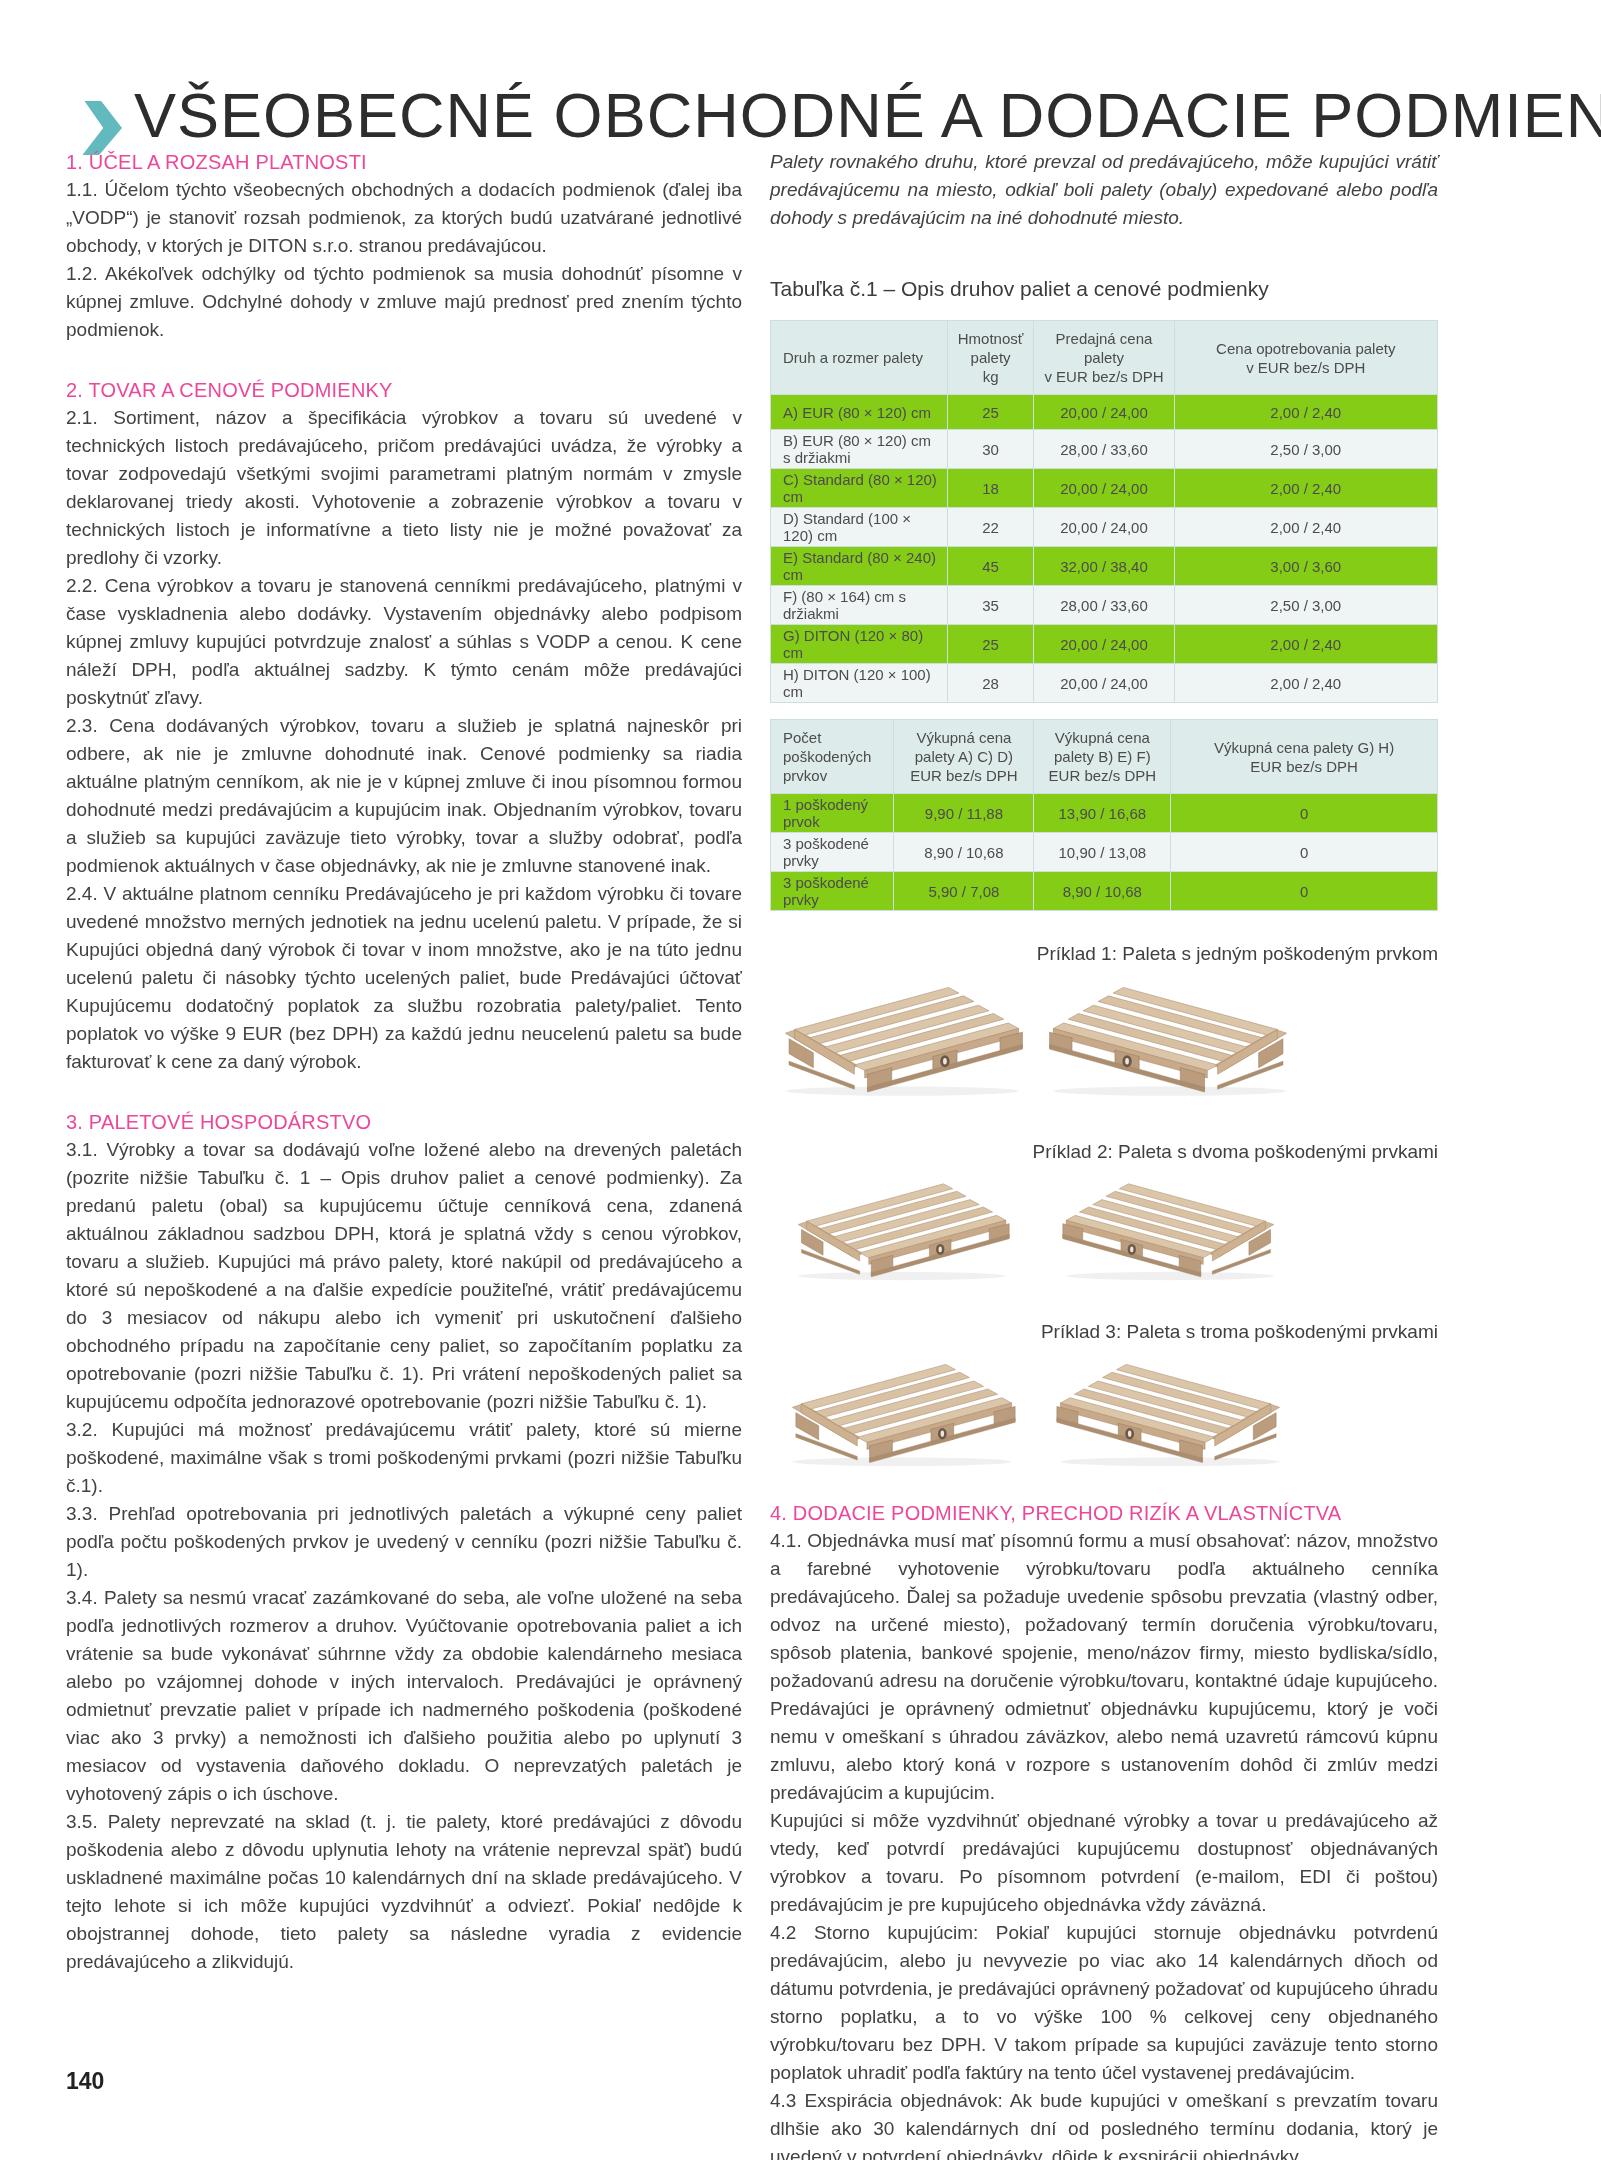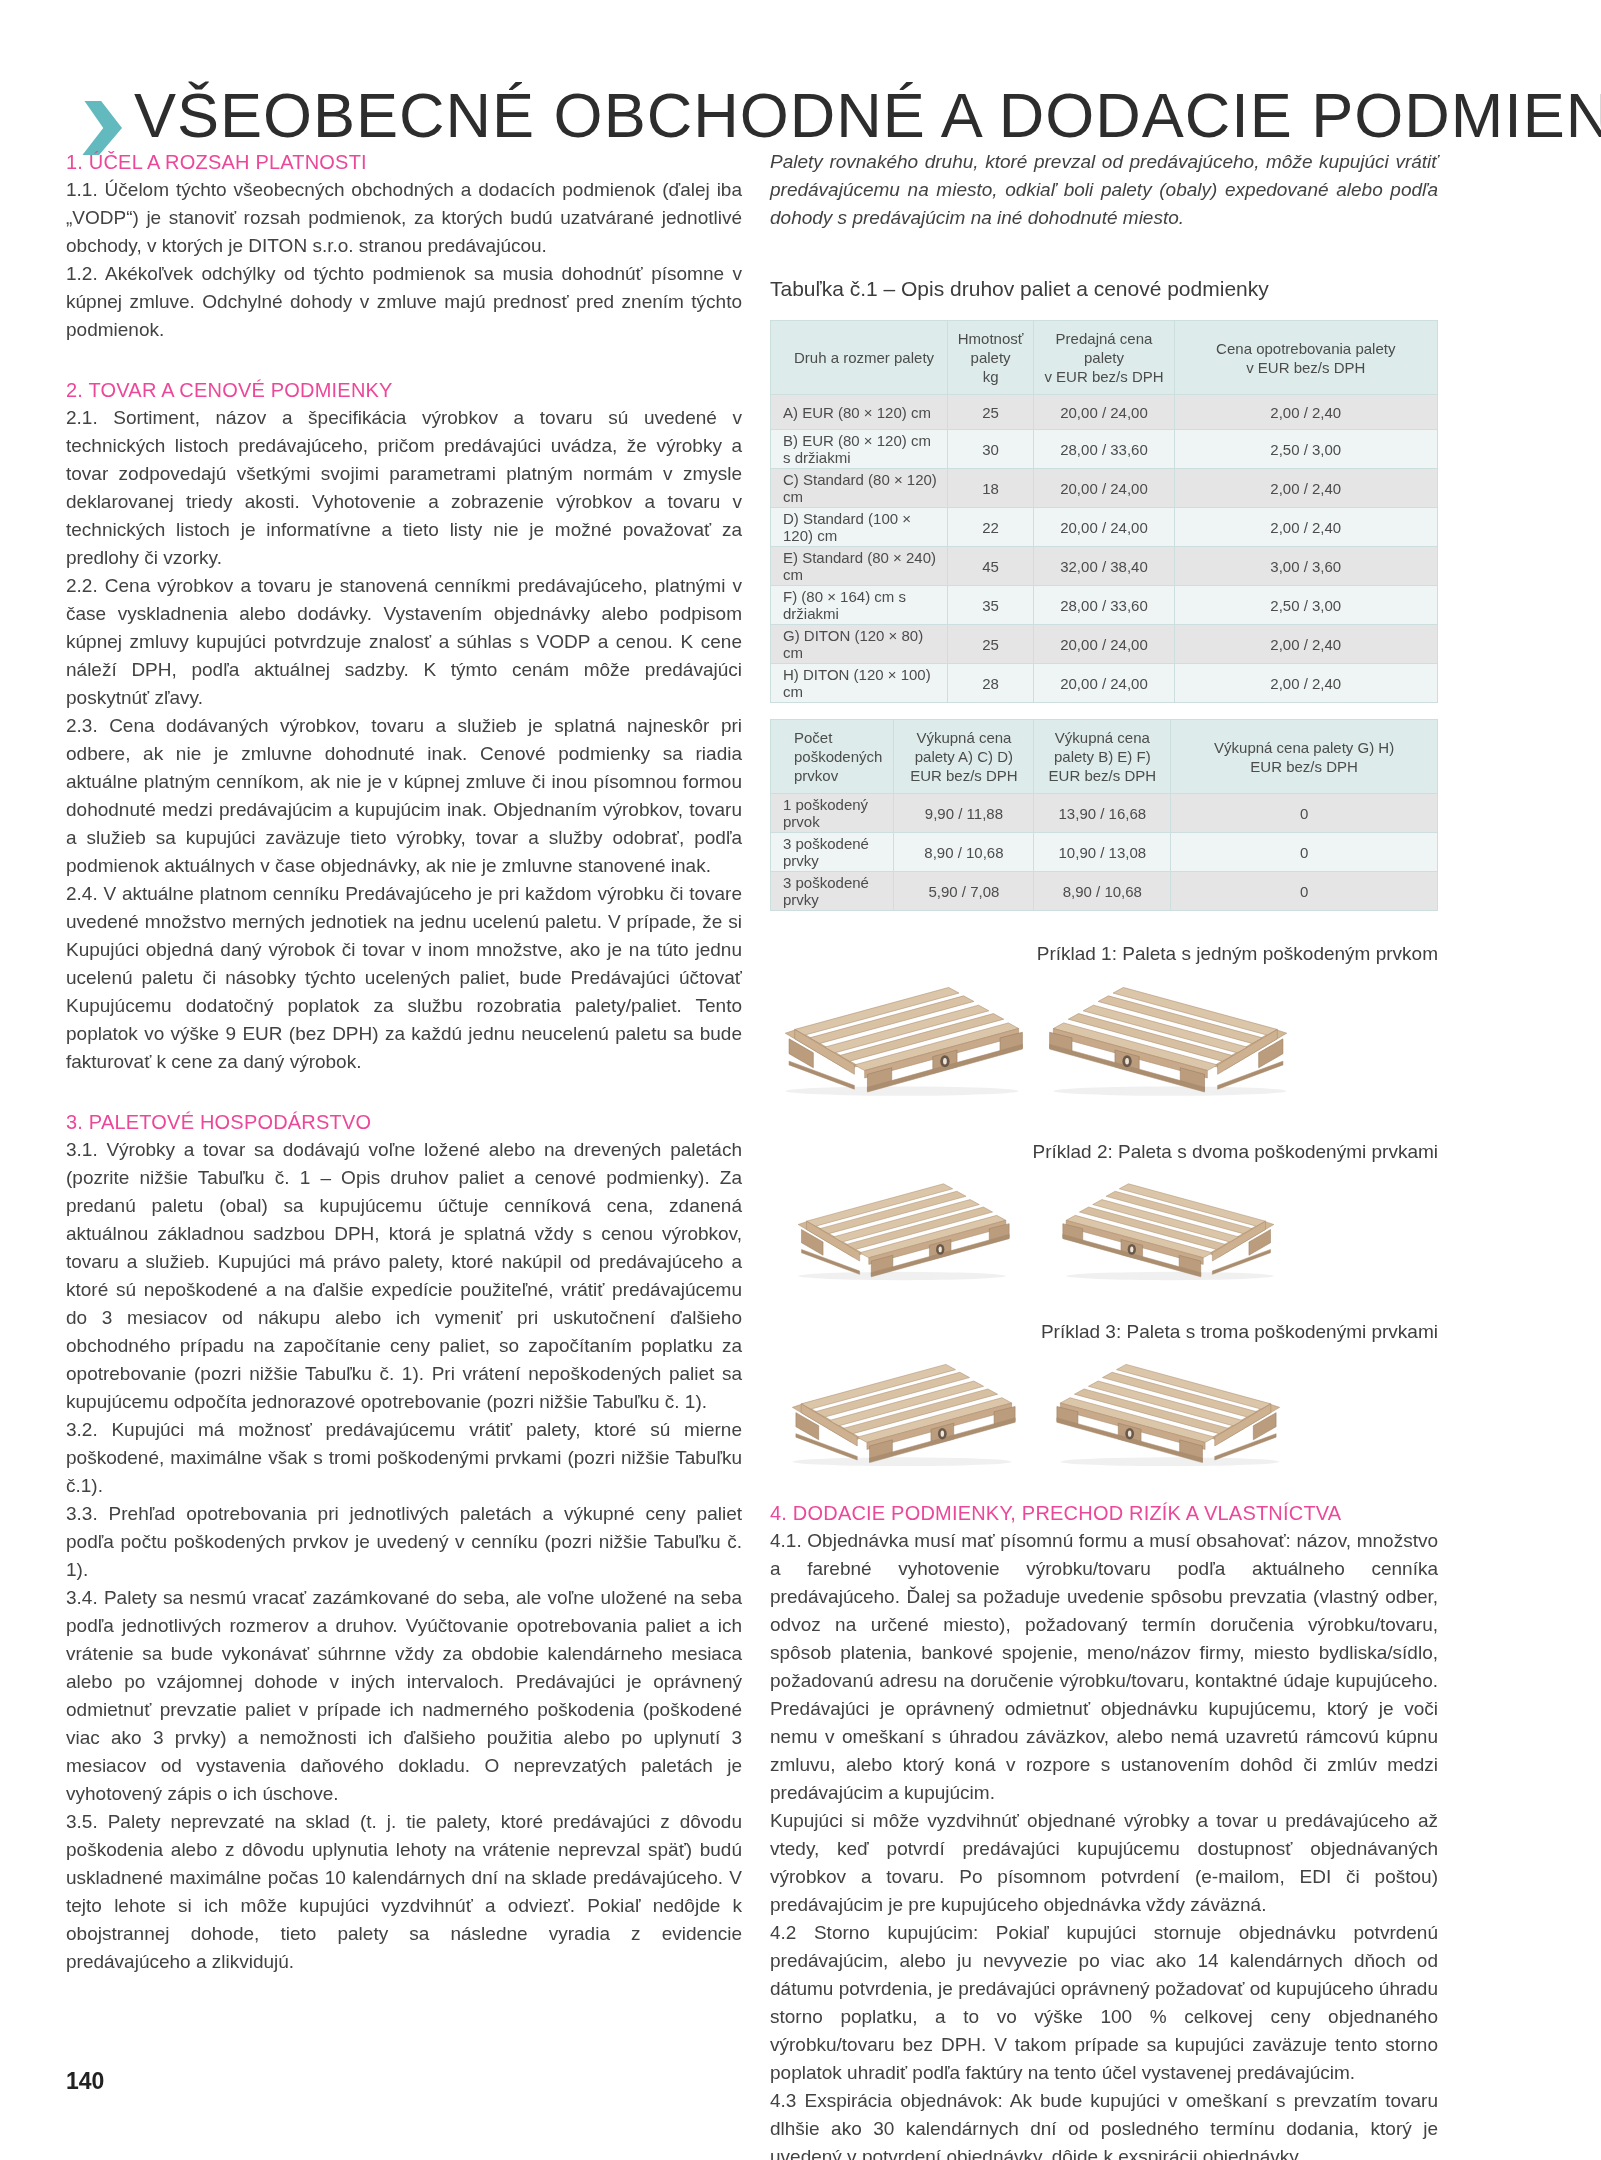--- a/index.html
+++ b/index.html
@@ -37,24 +37,24 @@
   table.t1 { margin-top:16px; }
   table.t2 { margin-top:16px; }
   table.data th, table.data td {
     border:1px solid #ccdedd; font-weight:400; color:#4c4c4c;
     font-family:"Liberation Sans", sans-serif;
   }
   table.data thead th {
     background:#ddecea; font-size:15px; line-height:19px; text-align:center;
     white-space:pre-line; padding:8px 8px; height:44px; vertical-align:middle;
   }
-  table.data thead th.lft { text-align:left; padding-left:23px; }
+  table.data thead th.lft { text-align:left; padding-left:12px; }
   table.data td {
     font-size:15px; text-align:center; height:30px; padding:2px 8px;
-    background:#e5e5e5;
+    background:#84cc16;
   }
   table.data td.lft { text-align:left; padding-left:12px; }
   table.data tbody tr:nth-child(even) td { background:#eff5f4; }
   
   .caption {
     font-size:19px; line-height:26px; color:#3f3f3f; margin:0; text-align:right;
   }
   .cap1 { margin-top:30px; }
   .cap2 { margin-top:42px; }
   .cap3 { margin-top:38px; }

